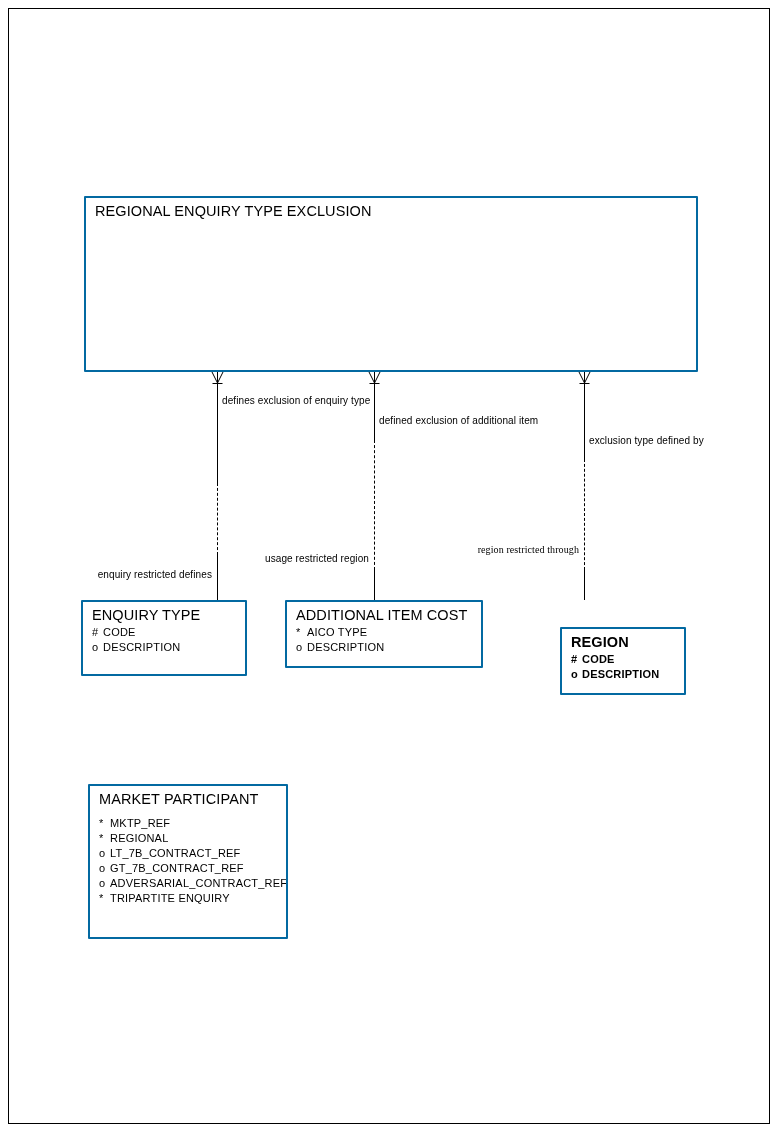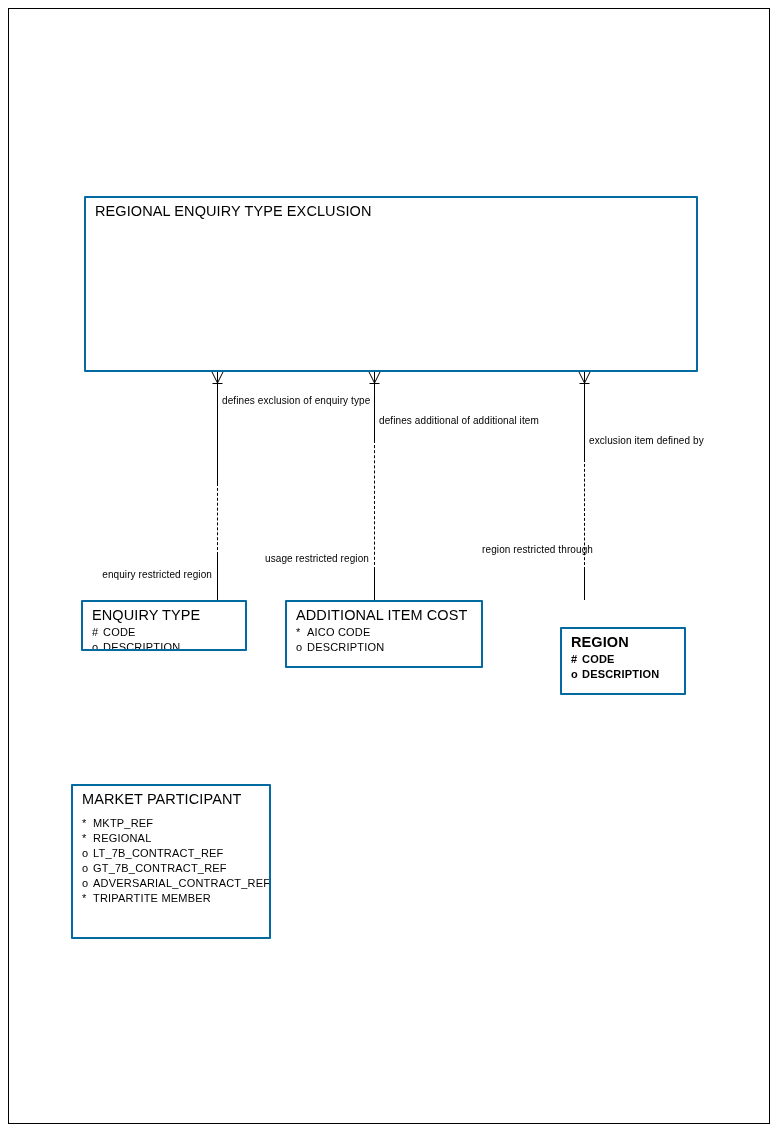--- a/index.html
+++ b/index.html
@@ -111,101 +111,101 @@
     <line x1="1.5" y1="0" x2="7.5" y2="12" stroke="#000" stroke-width="1"></line>
     <line x1="7.5" y1="0" x2="7.5" y2="12" stroke="#000" stroke-width="1"></line>
     <line x1="13.5" y1="0" x2="7.5" y2="12" stroke="#000" stroke-width="1"></line>
     <line x1="2.5" y1="12.5" x2="12.5" y2="12.5" stroke="#000" stroke-width="1"></line>
   </svg>
 </div>
 <div class="rel-line" style="left:217px; top:383px; height:100px;"></div>
 <div class="rel-line dashed" style="left:217px; top:483px; height:72px;"></div>
 <div class="rel-line" style="left:217px; top:555px; height:45px;"></div>
 <div class="rel-label" style="left:222px; top:393px;">defines exclusion of enquiry type</div>
-<div class="rel-label right-align" style="left:0px; top:567px; width:212px;">enquiry restricted region</div>
+<div class="rel-label right-align" style="left:0px; top:567px; width:212px;">enquiry restricted defines</div>
 
 <div class="crowfoot" style="left:367px; top:371px;">
   <svg width="15" height="14" viewBox="0 0 15 14">
     <line x1="1.5" y1="0" x2="7.5" y2="12" stroke="#000" stroke-width="1"></line>
     <line x1="7.5" y1="0" x2="7.5" y2="12" stroke="#000" stroke-width="1"></line>
     <line x1="13.5" y1="0" x2="7.5" y2="12" stroke="#000" stroke-width="1"></line>
     <line x1="2.5" y1="12.5" x2="12.5" y2="12.5" stroke="#000" stroke-width="1"></line>
   </svg>
 </div>
 <div class="rel-line" style="left:374px; top:383px; height:57px;"></div>
 <div class="rel-line dashed" style="left:374px; top:440px; height:130px;"></div>
 <div class="rel-line" style="left:374px; top:570px; height:30px;"></div>
-<div class="rel-label" style="left:379px; top:413px;">defines additional of additional item</div>
+<div class="rel-label" style="left:379px; top:413px;">defined exclusion of additional item</div>
 <div class="rel-label right-align" style="left:120px; top:551px; width:249px;">usage restricted region</div>
 
 <div class="crowfoot" style="left:577px; top:371px;">
   <svg width="15" height="14" viewBox="0 0 15 14">
     <line x1="1.5" y1="0" x2="7.5" y2="12" stroke="#000" stroke-width="1"></line>
     <line x1="7.5" y1="0" x2="7.5" y2="12" stroke="#000" stroke-width="1"></line>
     <line x1="13.5" y1="0" x2="7.5" y2="12" stroke="#000" stroke-width="1"></line>
     <line x1="2.5" y1="12.5" x2="12.5" y2="12.5" stroke="#000" stroke-width="1"></line>
   </svg>
 </div>
 <div class="rel-line" style="left:584px; top:383px; height:76px;"></div>
 <div class="rel-line dashed" style="left:584px; top:459px; height:111px;"></div>
 <div class="rel-line" style="left:584px; top:570px; height:30px;"></div>
-<div class="rel-label" style="left:589px; top:433px;">exclusion item defined by</div>
-<div class="rel-label right-align" style="left:344px; top:542px; width:249px;">region restricted through</div>
-
-<div class="entity" style="left:81px; top:600px; width:166px; height:51px;">
+<div class="rel-label" style="left:589px; top:433px;">exclusion type defined by</div>
+<div class="rel-label right-align" style="left:330px; top:542px; width:249px;font-family:Liberation Serif, serif;">region restricted through</div>
+
+<div class="entity" style="left:81px; top:600px; width:166px; height:76px;">
   <span class="entity-title">ENQUIRY TYPE</span>
   <div class="attr-list">
     <span class="attr">
       <span class="mark">#</span><span>CODE</span>
     </span>
     <span class="attr">
       <span class="mark">o</span><span>DESCRIPTION</span>
     </span>
   </div>
 </div>
 
 <div class="entity" style="left:285px; top:600px; width:198px; height:68px;padding-left:20px;">
   <span class="entity-title">ADDITIONAL ITEM COST</span>
   <div class="attr-list">
     <span class="attr">
-      <span class="mark">*</span><span>AICO CODE</span>
+      <span class="mark">*</span><span>AICO TYPE</span>
     </span>
     <span class="attr">
       <span class="mark">o</span><span>DESCRIPTION</span>
     </span>
   </div>
 </div>
 
 <div class="entity" style="left:560px; top:627px; width:126px; height:68px;font-weight:bold;">
   <span class="entity-title">REGION</span>
   <div class="attr-list">
     <span class="attr">
       <span class="mark">#</span><span>CODE</span>
     </span>
     <span class="attr">
       <span class="mark">o</span><span>DESCRIPTION</span>
     </span>
   </div>
 </div>
 
-<div class="entity" style="left:71px; top:784px; width:200px; height:155px;">
+<div class="entity" style="left:88px; top:784px; width:200px; height:155px;">
   <span class="entity-title">MARKET PARTICIPANT</span>
   <div class="attr-list" style="top:30px;">
     <span class="attr">
       <span class="mark">*</span><span>MKTP_REF</span>
     </span>
     <span class="attr">
       <span class="mark">*</span><span>REGIONAL</span>
     </span>
     <span class="attr">
       <span class="mark">o</span><span>LT_7B_CONTRACT_REF</span>
     </span>
     <span class="attr">
       <span class="mark">o</span><span>GT_7B_CONTRACT_REF</span>
     </span>
     <span class="attr">
       <span class="mark">o</span><span>ADVERSARIAL_CONTRACT_REF</span>
     </span>
     <span class="attr">
-      <span class="mark">*</span><span>TRIPARTITE MEMBER</span>
+      <span class="mark">*</span><span>TRIPARTITE ENQUIRY</span>
     </span>
   </div>
 </div>
 
 </body></html>

